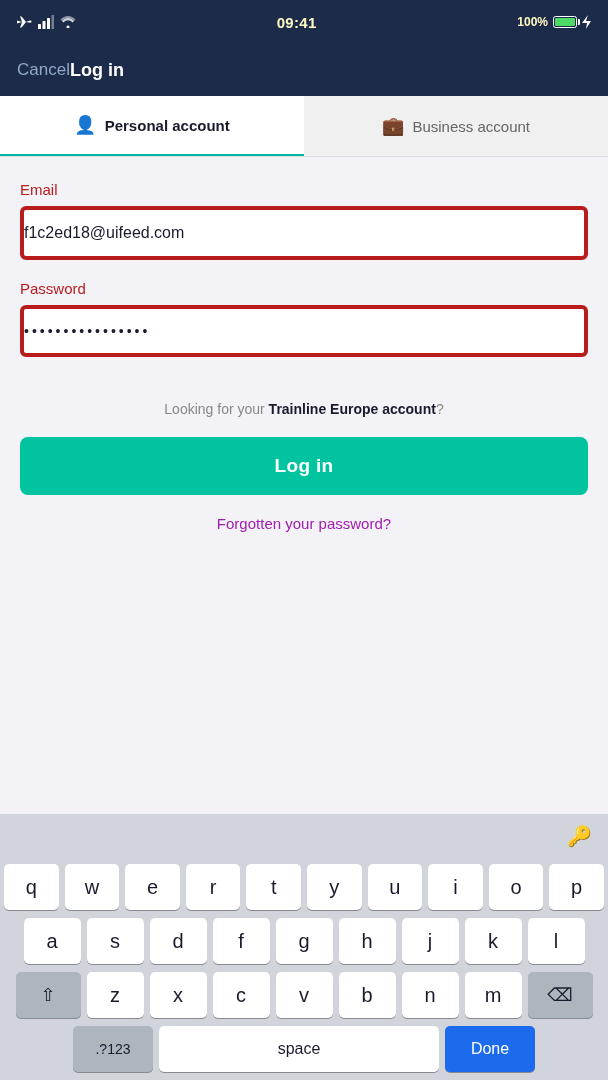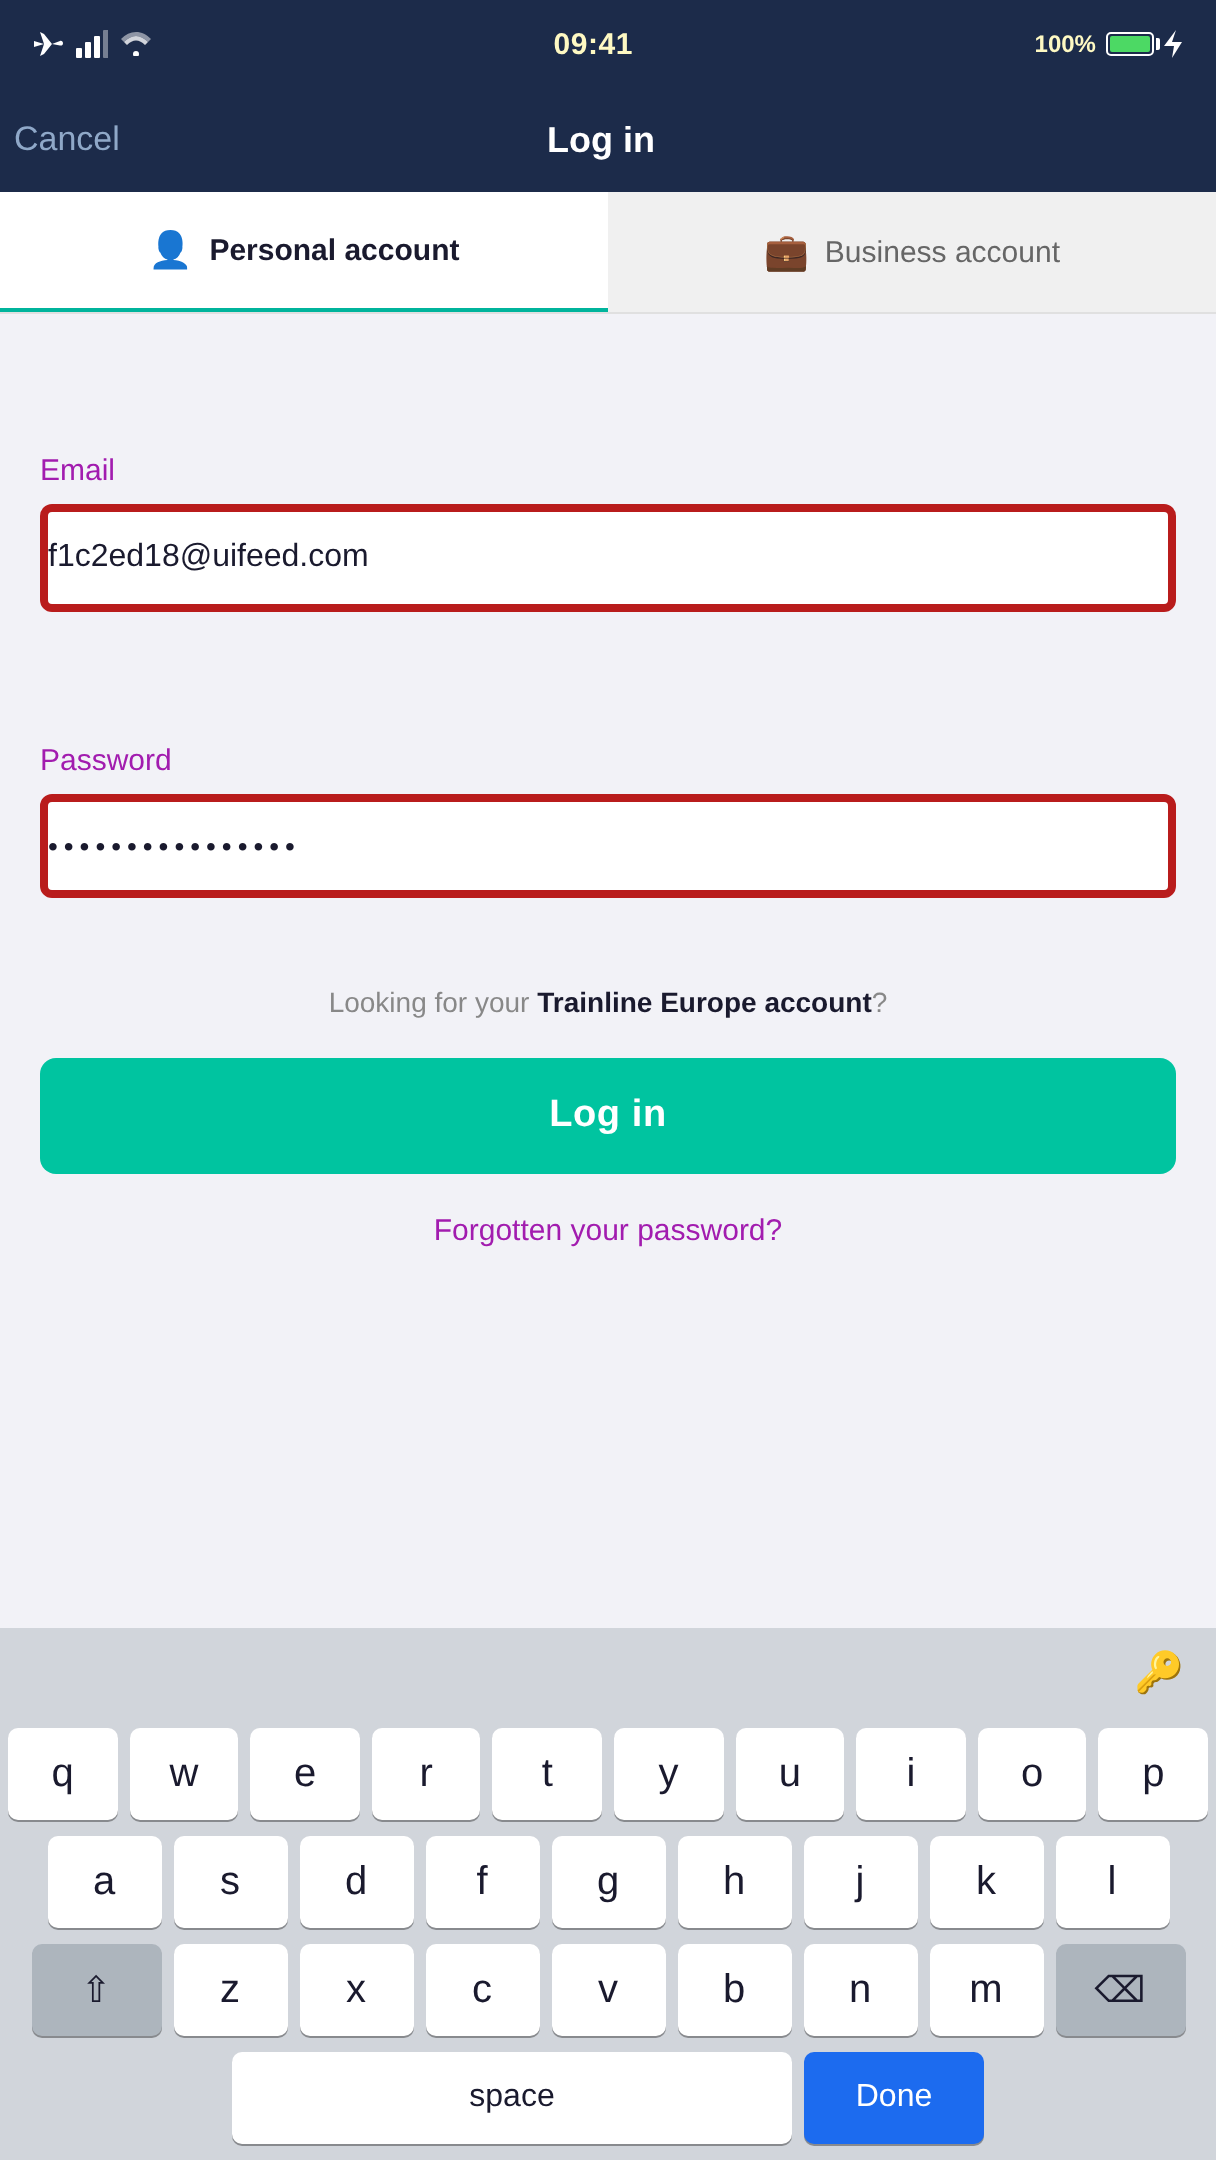--- a/index.html
+++ b/index.html
@@ -73,22 +73,21 @@
       background: #4cd964;
       border-radius: 1px;
     }
 
     
     .nav-bar {
       background: #1c2b4a;
       height: 52px;
       display: flex;
       align-items: center;
-      justify-content: space-between;
-      padding: 0 7px;
+      padding: 0 17px;
     }
     .nav-cancel {
       color: #8fa8c8;
       font-size: 17px;
       font-weight: 400;
     }
     .nav-title {
       color: white;
       font-size: 18px;
       font-weight: 700;
@@ -133,24 +132,23 @@
       font-weight: 600;
     }
 
     
     .form-area {
       background: #f2f2f7;
       padding: 24px 20px 16px;
     }
     .field-label {
       font-size: 15px;
-      color: #a21caf;
+      color: #b91c1c;
       font-weight: 400;
       margin-bottom: 8px;
-      margin-top: 46px;
     }
     .text-input {
       width: 100%;
       border: 4px solid #b91c1c;
       border-radius: 6px;
       padding: 14px 0;
       font-size: 16px;
       color: #1a1a2e;
       background: white;
       outline: none;
@@ -391,16 +389,17 @@
       <div class="key">c</div>
       <div class="key">v</div>
       <div class="key">b</div>
       <div class="key">n</div>
       <div class="key">m</div>
       <div class="key dark backspace-key" style="font-size:18px;">⌫</div>
     </div>
   </div>
 
   <div class="keyboard-bottom-row">
+    <div class="key dark numbers-key" style="font-size:14px;">.?123</div>
     <div class="key space-key" style="font-size:16px;">space</div>
     <div class="key done-key">Done</div>
   </div>
 </div>
 
 </body></html>

